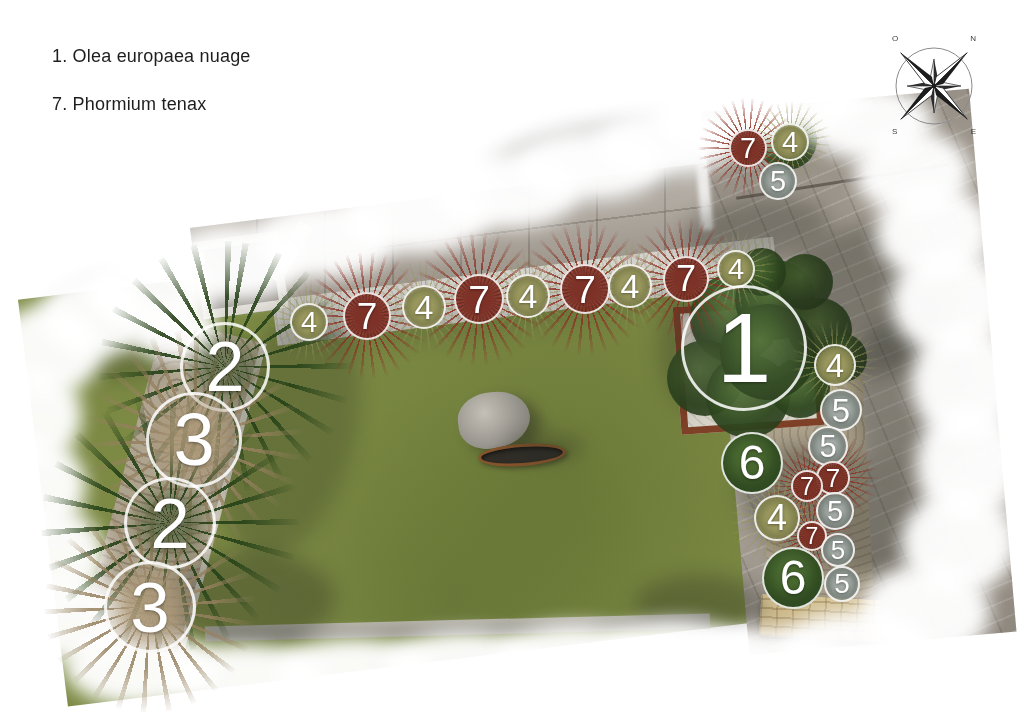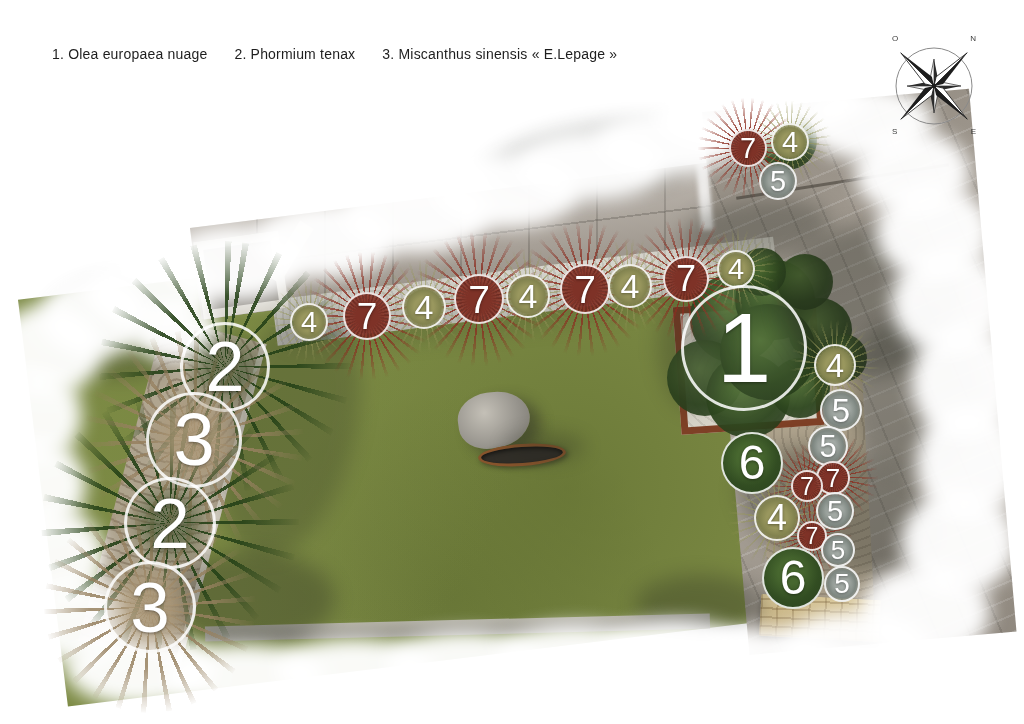--- a/index.html
+++ b/index.html
@@ -1,22 +1,22 @@
 <!DOCTYPE html>
 <html><head>
 <meta charset="utf-8">
 <style>
   html,body{margin:0;padding:0;background:#fff;}
   *{box-sizing:border-box;}
   #stage{position:relative;width:1024px;height:724px;background:#ffffff;overflow:hidden;
          font-family:"Liberation Sans",sans-serif;}
   .abs{position:absolute;}
   
-  .legend-col{position:absolute;display:flex;flex-direction:row;gap:27px;z-index:10;
-              font-size:14px;color:#1e1e1e;letter-spacing:.2px;}
+  .legend-col{position:absolute;display:flex;flex-direction:column;gap:27px;z-index:10;
+              font-size:18px;color:#1e1e1e;letter-spacing:.2px;}
   #legend-col1{left:52px;top:46px;}
   #legend-col2{left:395px;top:46px;}
   
   #compass{left:884px;top:32px;width:100px;height:104px;z-index:10;}
   #compass svg{position:absolute;left:0;top:0;}
   .compass-letter{position:absolute;font-size:8px;color:#3a3a3a;z-index:11;}
   
   #lawn{left:40px;top:250px;width:790px;height:410px;z-index:1;transform:rotate(-7deg);
         background:
           radial-gradient(circle at 28% 38%, rgba(118,133,64,.55), transparent 42%),
@@ -248,22 +248,21 @@
       <div class="burst burst-tan" style="left: 84px; top: 330px; width: 220px; height: 220px;"></div>
       <div class="marker plant-miscanthus" style="left: 146px; top: 392px; width: 96px; height: 96px; border-width: 3px; font-size: 74px;">3</div>
       <div class="burst burst-green" style="left: 41px; top: 394px; width: 258px; height: 258px;"></div>
       <div class="marker plant-phormium" style="left: 124px; top: 477px; width: 92px; height: 92px; border-width: 3px; font-size: 71px;">2</div>
       <div class="burst burst-tan" style="left: 44px; top: 501px; width: 212px; height: 212px;"></div>
       <div class="marker plant-miscanthus" style="left: 104px; top: 561px; width: 92px; height: 92px; border-width: 3px; font-size: 71px;">3</div>
     </div>
 
   <div id="legend-col1" class="legend-col">
     <div>1. Olea europaea nuage</div>
-    <div>2. Phormium tenax</div>
-    <div>3. Miscanthus sinensis « E.Lepage »</div>
+    <div>7. Phormium tenax</div>
   </div>
   <div id="legend-col2" class="legend-col">
   </div>
 
   <div id="compass" class="abs">
     <svg width="100" height="104" viewBox="-50 -52 100 104">
       <g transform="translate(0,2)">
         <circle r="38" fill="none" stroke="#8a8a8a" stroke-width="1"></circle>
         <g fill="#aaa" opacity="0.9">
           <g>

